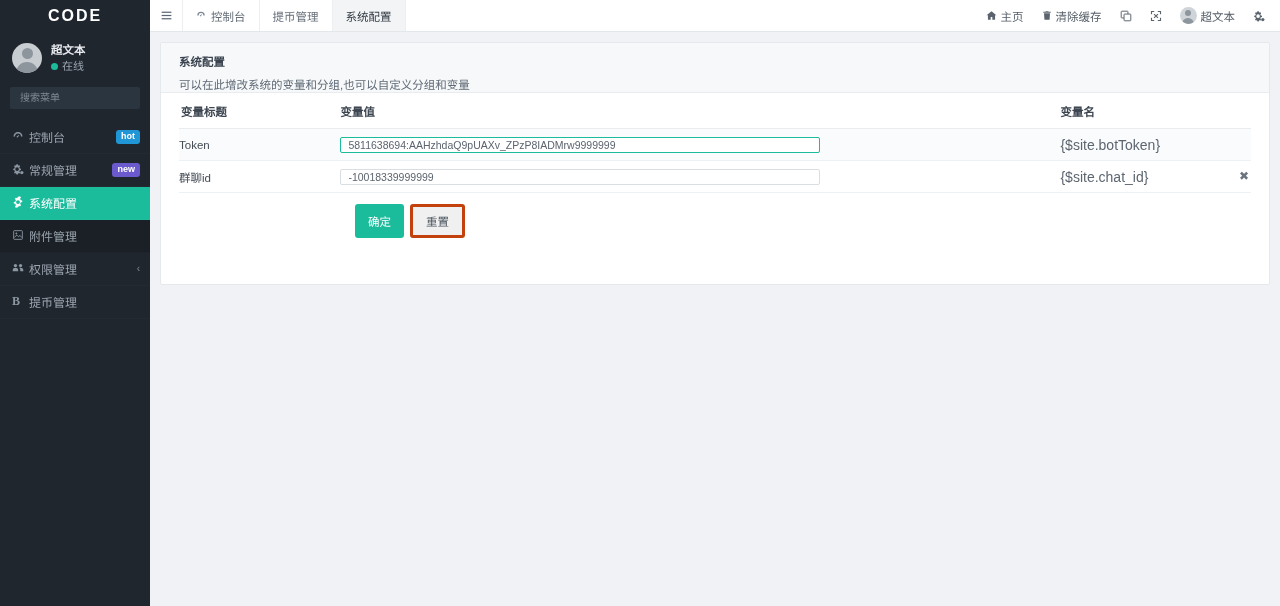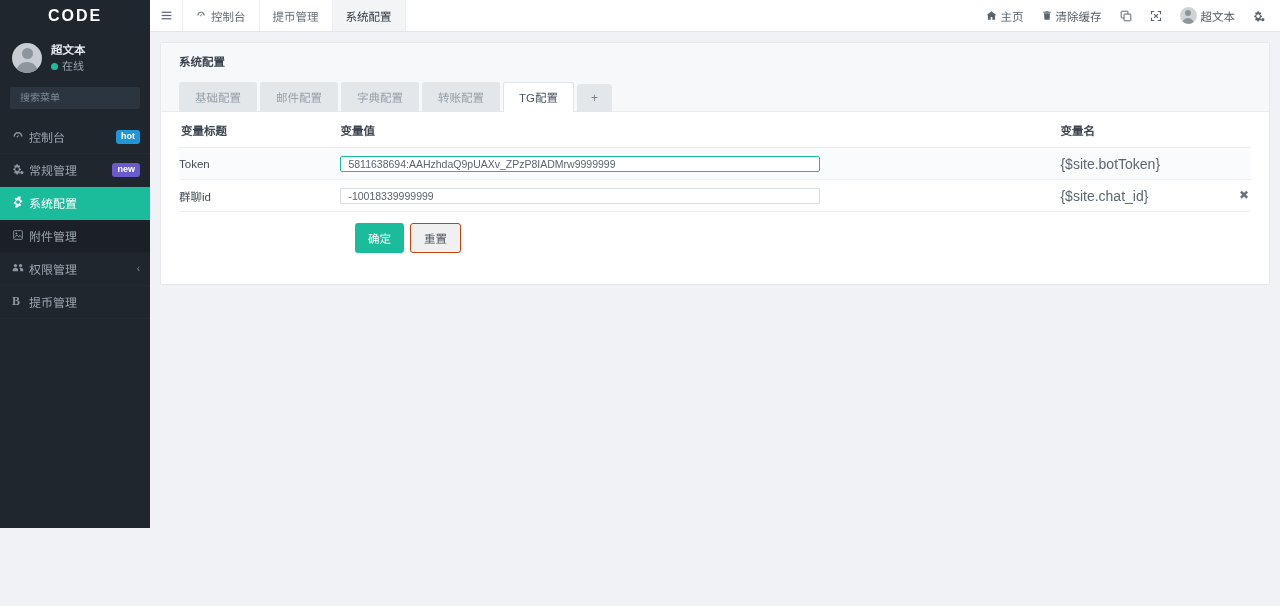--- a/index.html
+++ b/index.html
@@ -12,21 +12,21 @@
     font-size: 12px;
     background: #f0f2f5;
     color: #333;
   }
 
   .app { position: relative; width: 1280px; height: 606px; }
 
   
   .sidebar {
     position: absolute; left: 0; top: 0;
-    width: 150px; height: 528px;
+    width: 150px; height: 606px;
     background: #20262e;
     color: #a6b0bb;
   }
   .brand {
     height: 32px;
     display: flex; align-items: center; justify-content: center;
     background: #20262e;
     color: #fff;
     font-size: 16px;
     font-weight: 700;
@@ -266,21 +266,21 @@
   }
   .btn {
     font-size: 11.5px;
     border: none;
     border-radius: 3px;
     padding: 6px 13px;
     cursor: pointer;
     font-family: inherit;
   }
   .btn-primary { background: #1abc9c; color: #ffffff; }
-  .btn-default { background: #f0f0f0; color: #4a535c; border: 1px solid #c2410c; }
+  .btn-default { background: #f0f0f0; color: #4a535c; border: 3px solid #c2410c; }
 
   .row-actions-cell { position: relative; }
 </style>
 </head>
 <body>
 
 <div class="app">
 
   <aside class="sidebar">
     <div class="brand">CODE</div>
@@ -445,29 +445,22 @@
         </span>
       </div>
     </div>
   </header>
 
   <main class="main">
     <section class="panel">
 
       <div class="panel-head">
         <div class="panel-title">系统配置</div>
-
-        <div class="tabs">
-          <div class="tab">基础配置</div>
-          <div class="tab">邮件配置</div>
-          <div class="tab">字典配置</div>
-          <div class="tab">转账配置</div>
-          <div class="tab active">TG配置</div>
-          <div class="tab add">+</div>
-        </div>
+        <div class="panel-desc">可以在此增改系统的变量和分组,也可以自定义分组和变量</div>
+
       </div>
 
       <div class="panel-body">
         <table class="cfg-table">
           <thead>
             <tr>
               <th class="col-title">变量标题</th>
               <th class="col-value">变量值</th>
               <th class="col-name">变量名</th>
             </tr>

